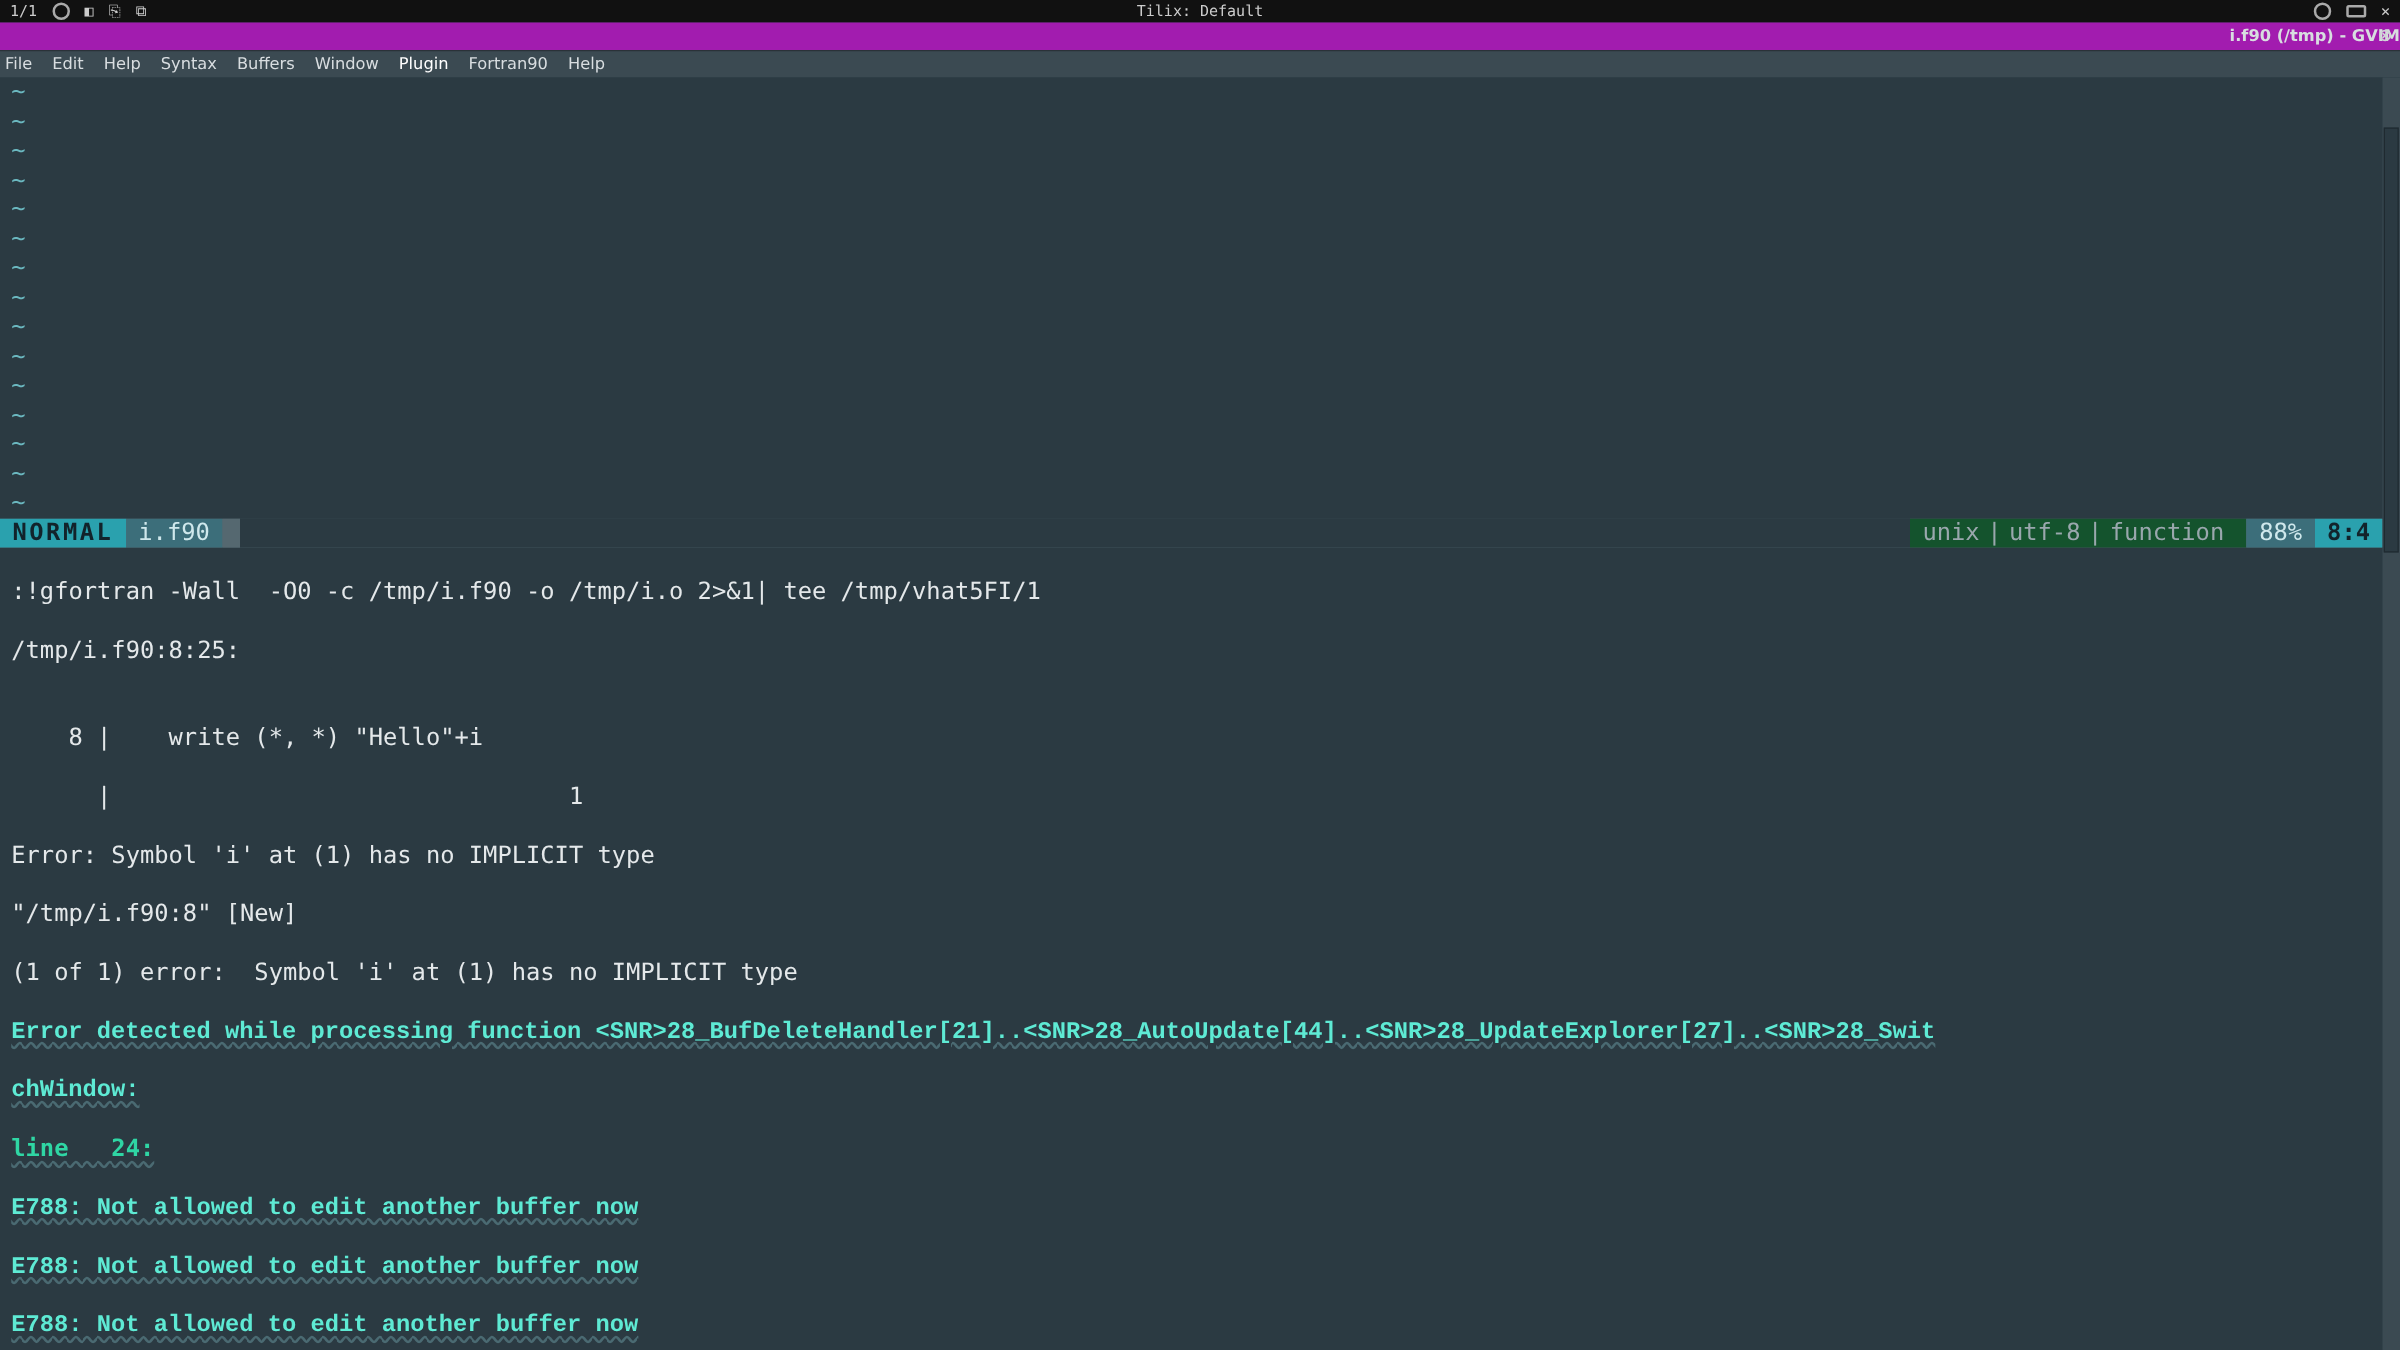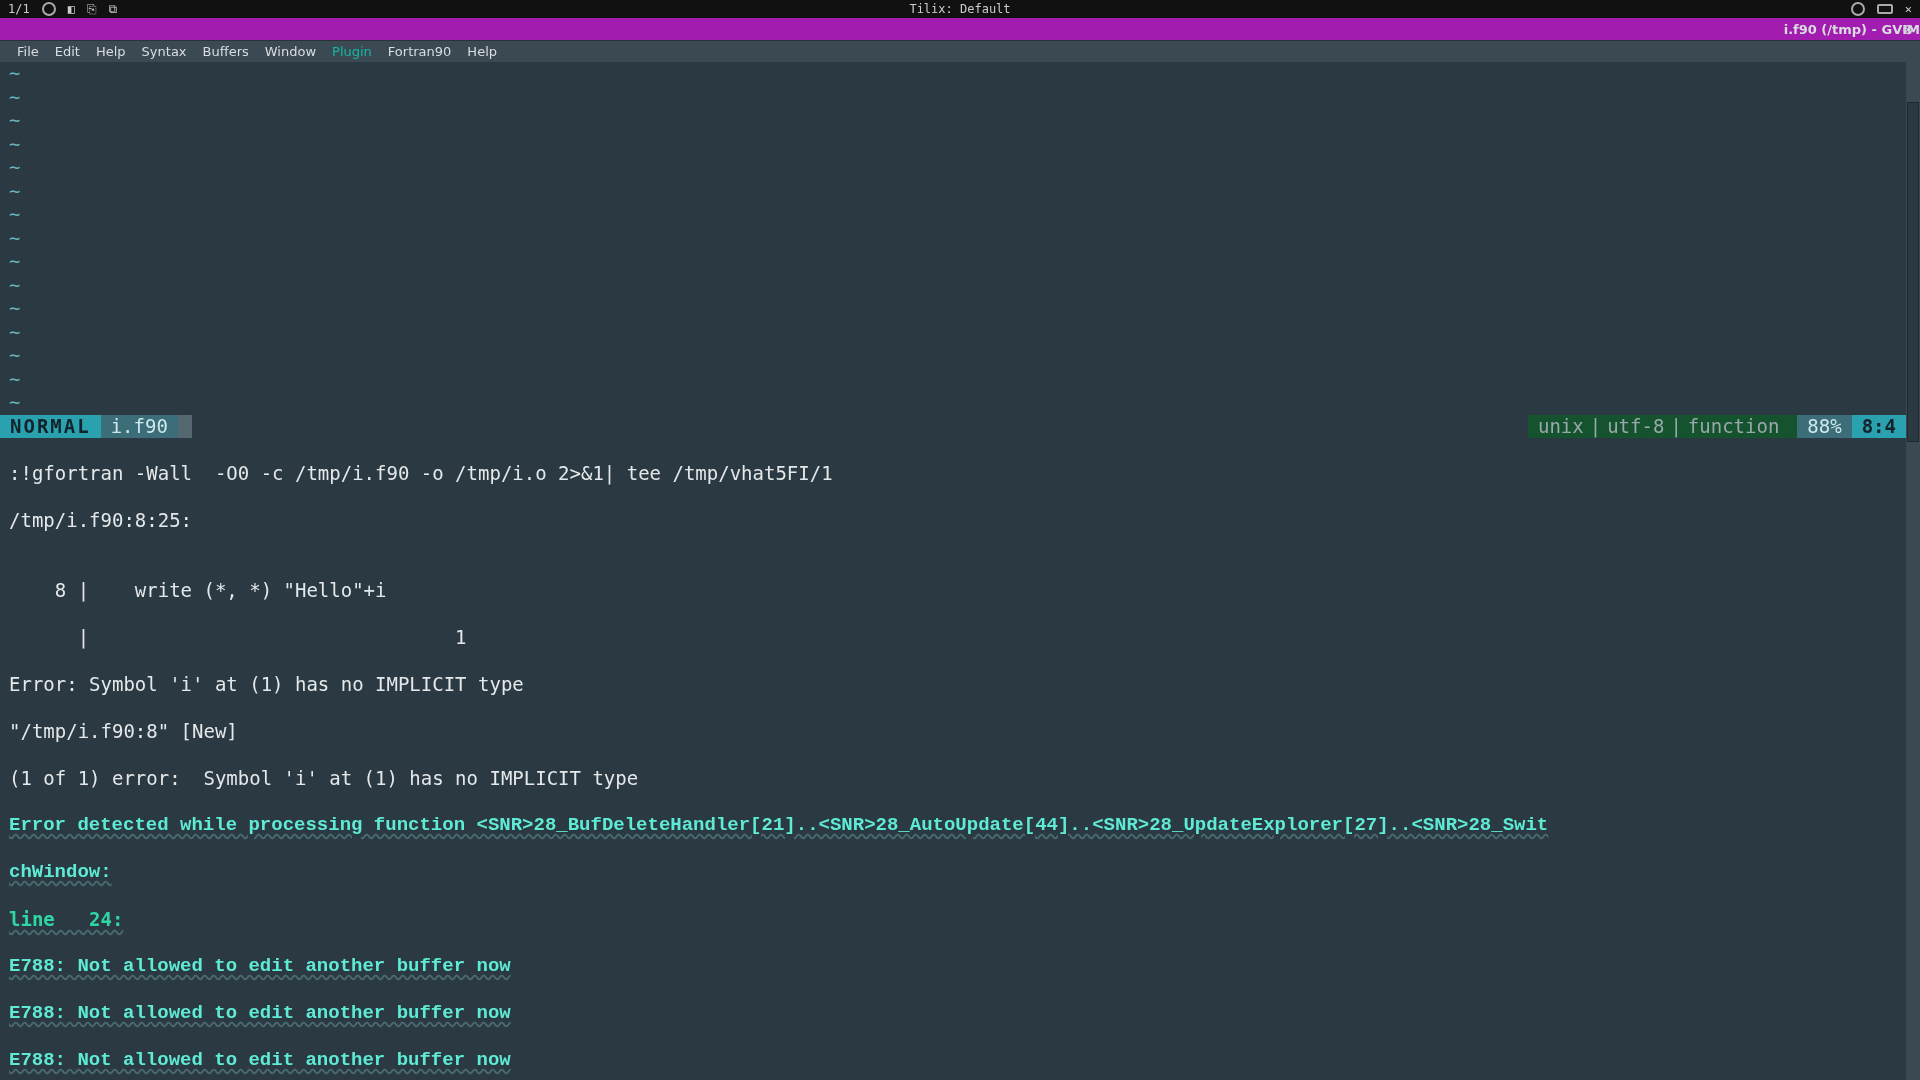--- a/index.html
+++ b/index.html
@@ -12,23 +12,23 @@
 .tilix-right { position: absolute; right: 8px; display: flex; gap: 12px; align-items: center; }
 .circle { width: 14px; height: 14px; border: 2px solid #aaa; border-radius: 50%; display: inline-block; }
 .keyb { width: 16px; height: 10px; border: 2px solid #aaa; border-radius: 2px; display: inline-block; }
 .x-icon { font-weight: bold; color: #ccc; }
 .shell-icon { color: #ccc; }
 
 
 .gvim-title { height: 22px; background: #a21caf; color: #d8dde0; display: flex; align-items: center; justify-content: flex-end; font-size: 13px; font-family: "DejaVu Sans", sans-serif; position: relative; font-weight: bold; }
 .gvim-close { position: absolute; right: 6px; color: #cfd4d6; font-size: 14px; cursor: pointer; }
 
-.gvim-menubar { height: 22px; background: #3b4a52; color: #d8dde0; display: flex; align-items: center; font-size: 13px; font-family: "DejaVu Sans", sans-serif; padding-left: 17px; gap: 16px; border-top: 1px solid #2a3238; }
+.gvim-menubar { height: 22px; background: #3b4a52; color: #d8dde0; display: flex; align-items: center; font-size: 13px; font-family: "DejaVu Sans", sans-serif; padding-left: 4px; gap: 16px; border-top: 1px solid #2a3238; }
 .gvim-menubar span { cursor: pointer; }
-.gvim-menubar .disabled { color: #14b8a6; }
+.gvim-menubar .disabled { color: #ffffff; }
 
 
 .editor { position: relative; background: #2b3a42; width: 1920px; height: calc(1080px - 18px - 22px - 22px); }
 
 .text-area { position: absolute; top: 0; left: 0; right: 14px; bottom: 0; font-size: 19px; line-height: 23.5px; color: #d0d5d8; }
 
 .tilde-col { color: #6bb8c0; padding-left: 9px; }
 .tilde-line { height: 23.5px; }
 
 .statusline { display: flex; height: 23.5px; background: #556870; color: #c8d0d4; font-weight: normal; }

